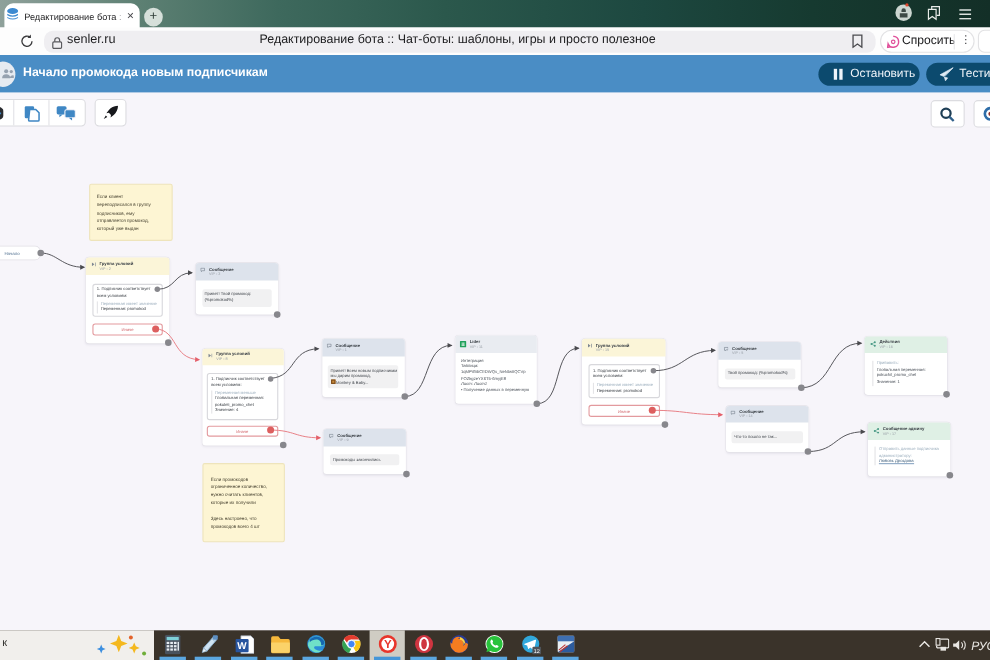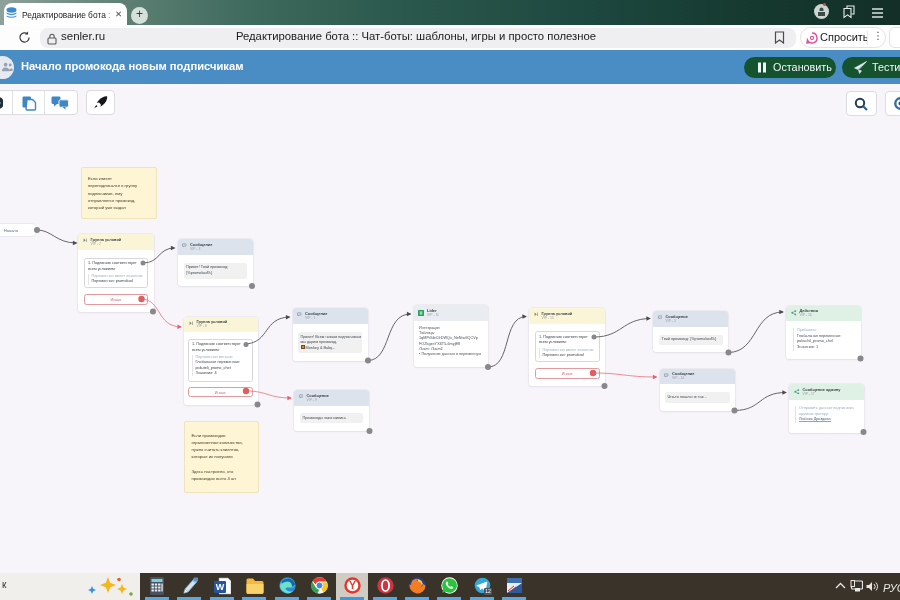--- a/index.html
+++ b/index.html
@@ -20,21 +20,21 @@
 #urltext { position:absolute; left:61px; top:5px; font-size:11.5px; color:#1d1d1f; }
 #ptitle { position:absolute; left:0px; top:5px; width:832px; text-align:center; font-size:11.3px; color:#202022; white-space:nowrap; }
 #askbtn { position:absolute; left:800px; top:1.5px; width:86px; height:21px; background:#fff; border:1px solid #e2e2e4; border-radius:11px; }
 #askbtn .t { position:absolute; left:19px; top:3px; font-size:11px; color:#18181a; }
 #askdots { position:absolute; left:889px; top:1.5px; width:14px; height:21px; background:#fff; border:1px solid #e2e2e4; border-radius:6px 0 0 6px; }
 
 
 #apphead { position:absolute; left:0; top:50px; width:900px; height:34px; background:#4a8dc5; }
 #apphead .avatar { position:absolute; left:-9px; top:6px; width:23px; height:23px; border-radius:50%; background:#e7ebf1; }
 #apphead .title { position:absolute; left:21px; top:10px; font-size:11.2px; font-weight:700; color:#fff; }
-.bluebtn { position:absolute; top:6.5px; height:21px; background:#14532d; border-radius:11px; color:#f2f6fb; font-size:10.8px; }
+.bluebtn { position:absolute; top:6.5px; height:21px; background:#0c4a6e; border-radius:11px; color:#f2f6fb; font-size:10.8px; }
 
 
 .tbtn { position:absolute; background:#fff; border:1px solid #dcdce0; border-radius:4px; }
 
 
 .node { position:absolute; background:#fff; border-radius:3px; box-shadow:0 0 0 0.5px #e4e2e8, 0 1px 2px rgba(90,90,120,.10); }
 .nh { position:relative; height:15.8px; border-radius:3px 3px 0 0; padding:2.6px 4px 2px 12.5px; }
 .nh .ic { position:absolute; left:4.5px; top:4.2px; width:4.5px; height:4.5px; color:#6b7683; }
 .nh .t1 { font-size:3.9px; font-weight:700; color:#3c4248; line-height:5px; white-space:nowrap; }
 .nh .t2 { font-size:3.4px; color:#9aa0a8; line-height:4.6px; }

